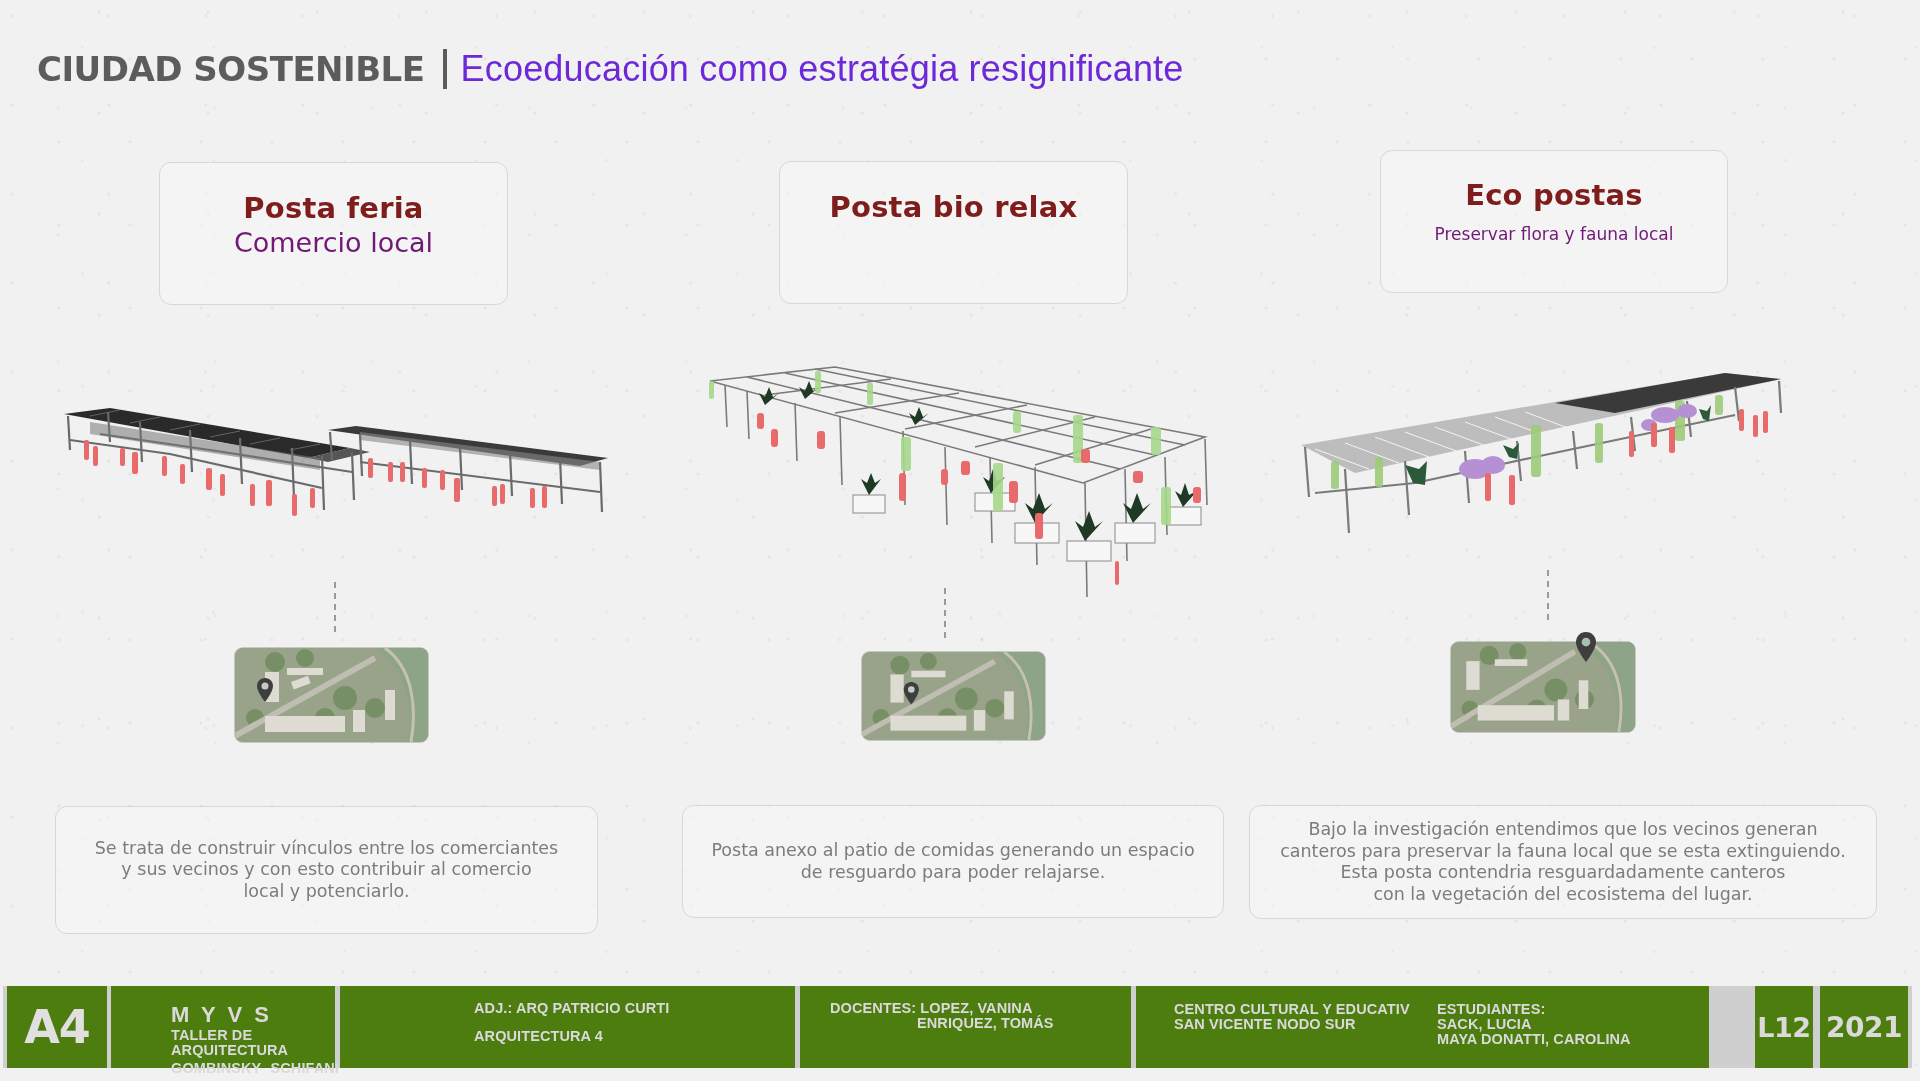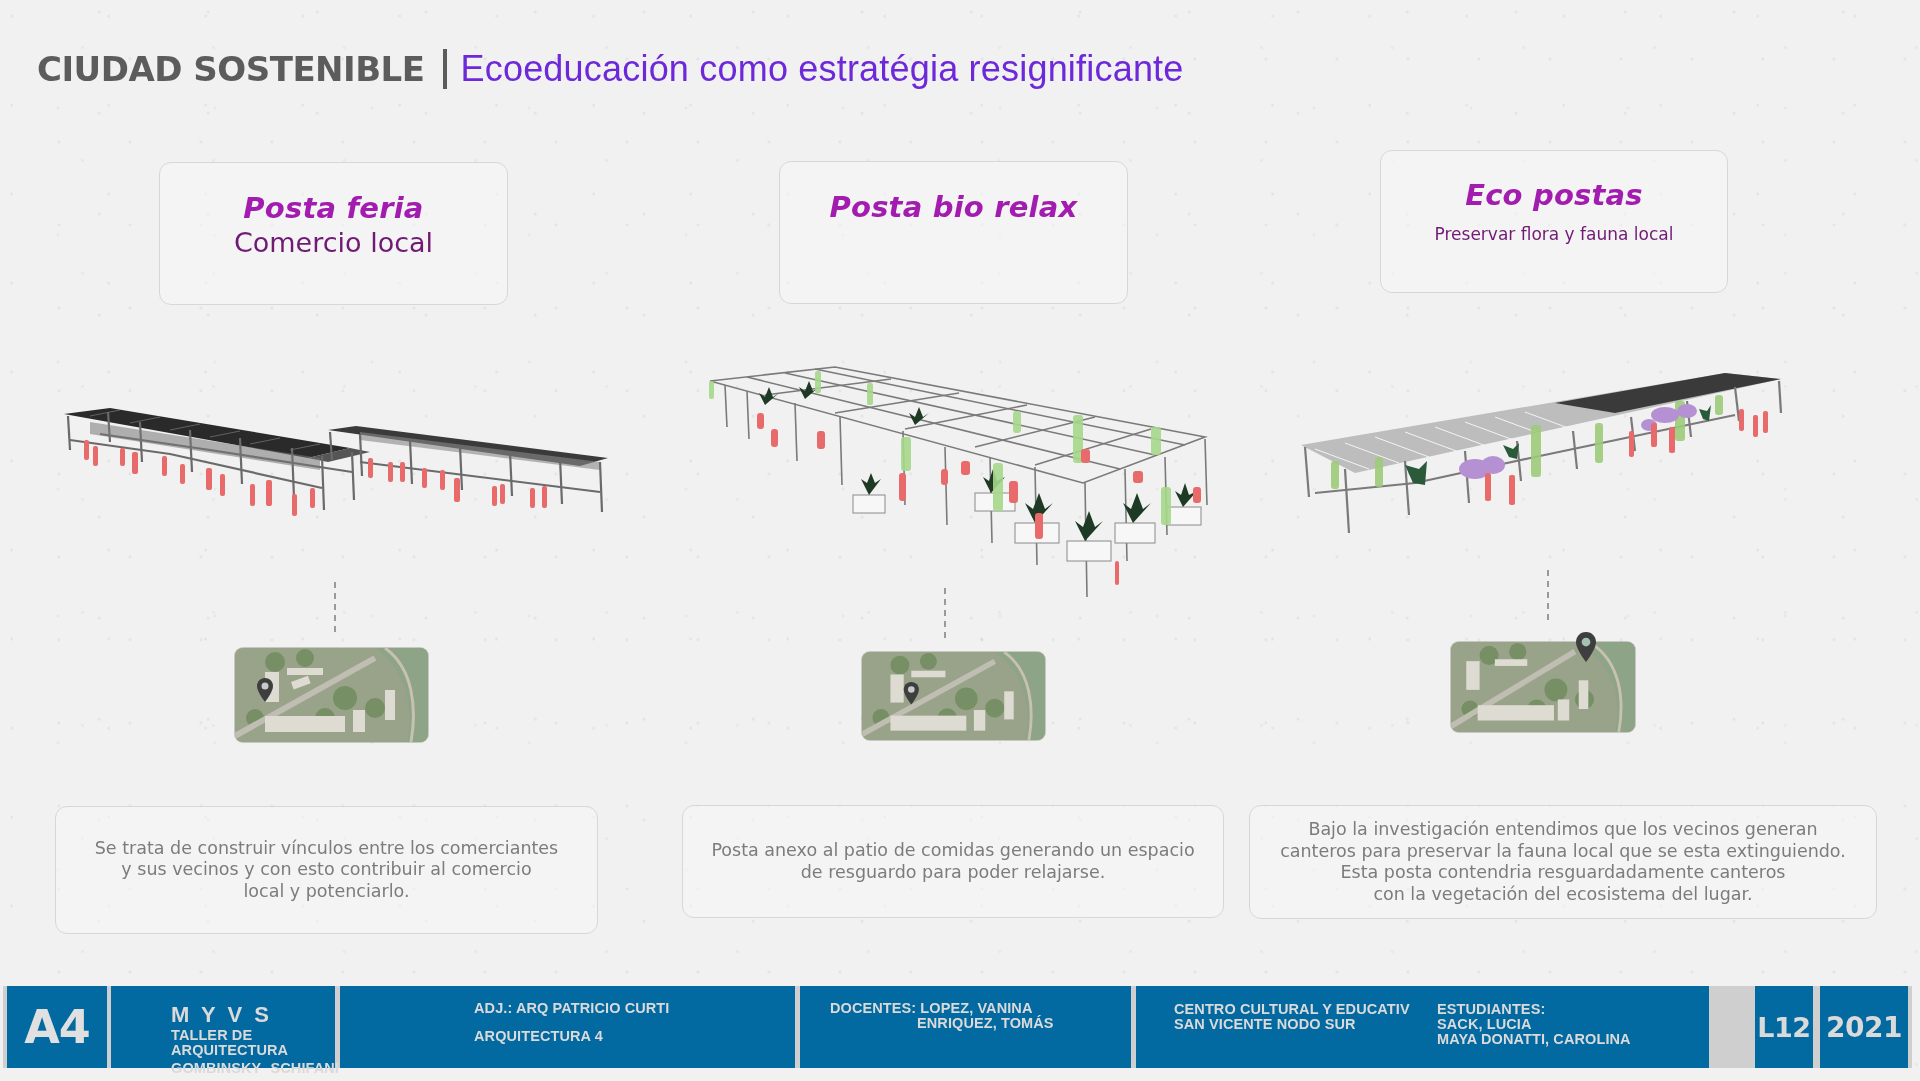--- a/index.html
+++ b/index.html
@@ -40,21 +40,21 @@
 
   
   .heading-card {
     position: absolute;
     border: 1.5px solid #ddd4da; border-radius: 12px;
     background: rgba(245,245,245,0.55);
     text-align: center;
   }
   .heading-title {
     font-family: "DejaVu Sans", sans-serif; font-weight: bold;
-    color: #a21caf; font-size: 29px; letter-spacing: 0.2px; font-style: italic;
+    color: #7f1d1d; font-size: 29px; letter-spacing: 0.2px;
   }
   .heading-sub {
     font-family: "DejaVu Sans", sans-serif; font-weight: normal; color: #701a75;
   }
 
   
   .render { position: absolute; }
   .render svg { width: 100%; height: 100%; display: block; }
 
   .dash-line {
@@ -77,21 +77,21 @@
     display: flex; align-items: center; justify-content: center;
     text-align: center;
   }
   .desc-text {
     font-family: "DejaVu Sans", sans-serif; font-size: 17.5px; line-height: 21.5px;
     color: #7c7c7c; white-space: pre-line;
   }
 
   
   .footer-cell {
-    position: absolute; top: 986px; height: 82px; background: #0369a1;
+    position: absolute; top: 986px; height: 82px; background: #4d7c0f;
     color: #dadada; font-family: "Liberation Sans", sans-serif; font-weight: bold;
   }
   .footer-small { font-size: 14.5px; line-height: 15px; letter-spacing: 0.1px; }
   .footer-sep {
     position: absolute; top: 986px; height: 82px; background: #cfcfcf;
   }
 </style>
 </head>
 <body>
 

